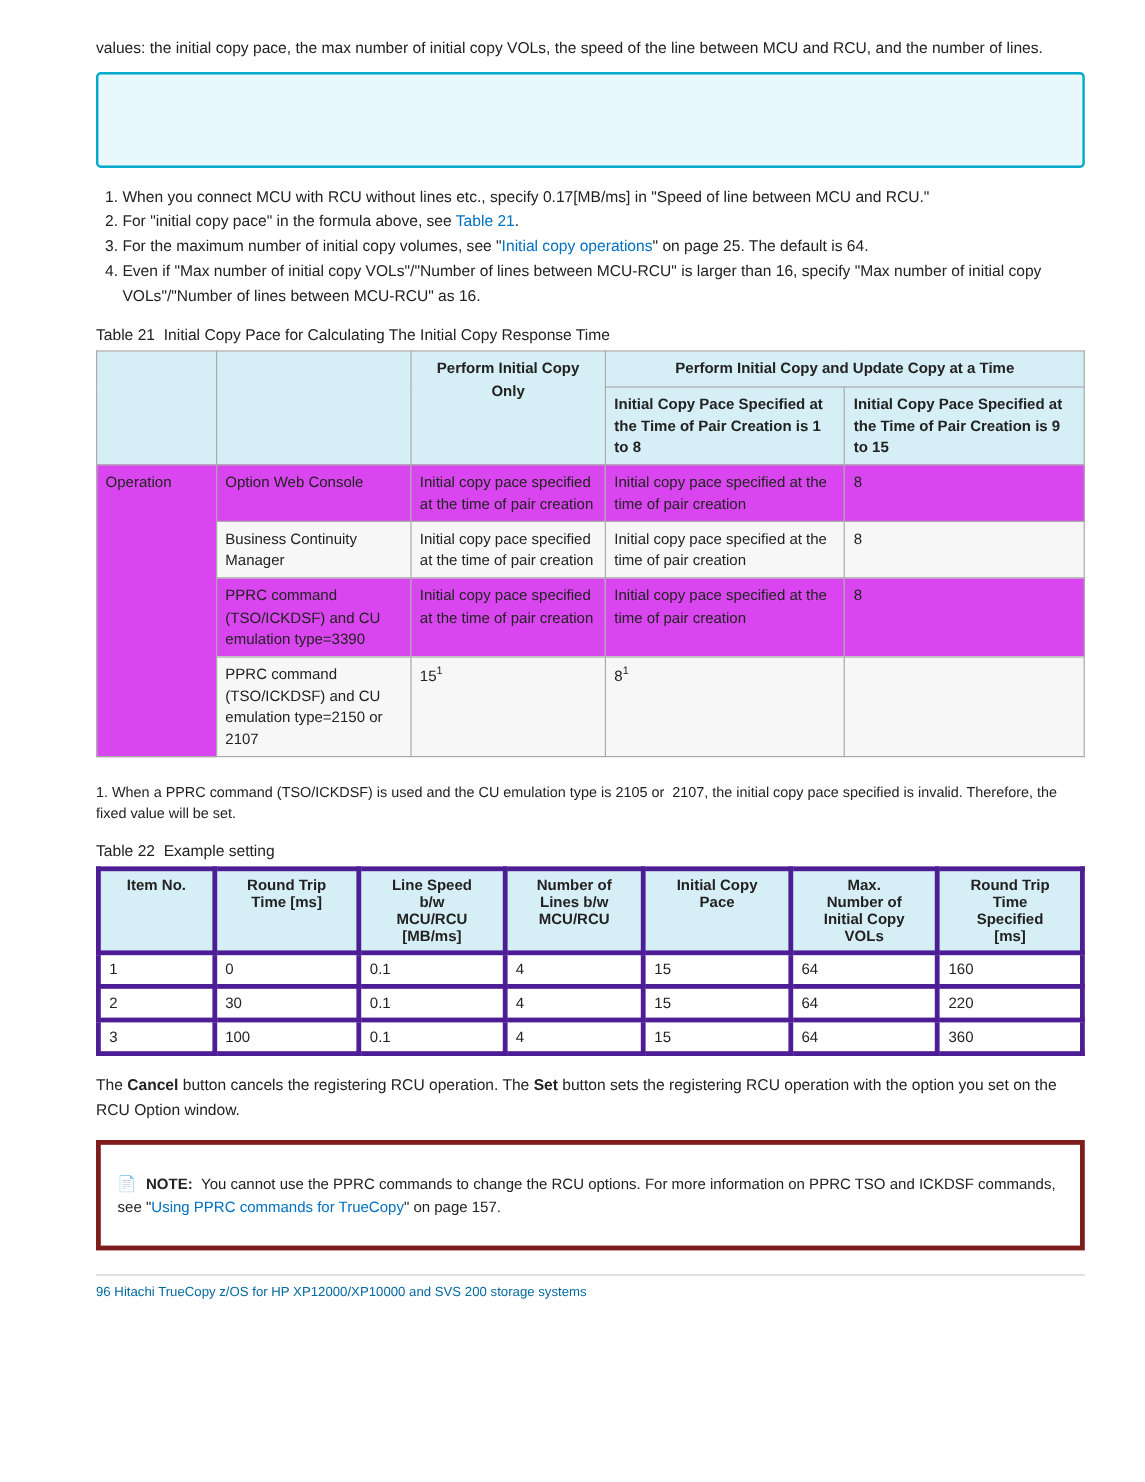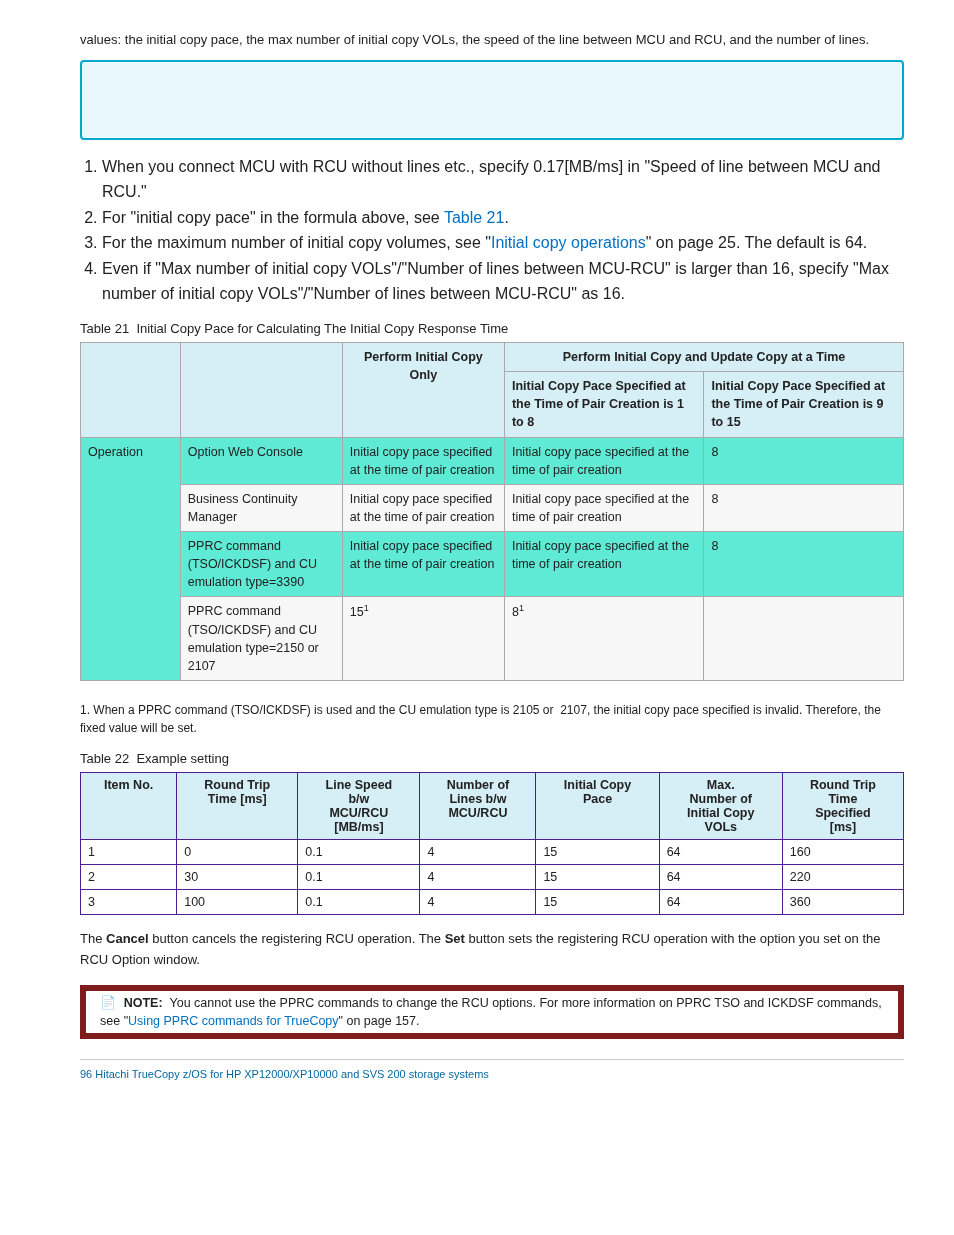--- a/index.html
+++ b/index.html
@@ -14,21 +14,21 @@
     }
     p { margin-bottom: 10px; line-height: 1.5; }
     .blue-box {
       border: 2px solid #00aacc;
       border-radius: 4px;
       height: 80px;
       margin-bottom: 14px;
       background: #e8f8fc;
     }
     ol { margin: 0 0 14px 22px; }
-    ol li { line-height: 1.6; font-size: 16px; }
+    ol li { line-height: 1.6; font-size: 13px; }
     a { color: #0070c0; text-decoration: none; }
     .table-title {
       font-size: 13px;
       font-weight: bold;
       margin-bottom: 6px;
       color: #00aacc;
     }
     .table-title span { color: #222; font-weight: normal; }
     table {
       border-collapse: collapse;
@@ -41,35 +41,35 @@
       padding: 5px 7px;
       vertical-align: top;
       line-height: 1.45;
     }
     table.main-table th {
       background: #d6eef5;
       font-weight: bold;
       text-align: left;
     }
     table.main-table td {
-      background: #5eead4;
+      background: #d946ef;
     }
     table.main-table tr:nth-child(even) td {
       background: #f7f7f7;
     }
     .footnote-block {
       font-size: 12px;
       margin-bottom: 14px;
       line-height: 1.5;
       margin-top: 20px;
     }
     .footnote-block p { margin-bottom: 3px; }
     .note-box {
-      border: 6px solid #7f1d1d;
-      padding: 2px 14px;
+      border: 4px solid #7f1d1d;
+      padding: 23px 14px;
       margin-bottom: 14px;
       font-size: 12.5px;
       line-height: 1.5;
     }
     .note-box .note-icon {
       color: #0070c0;
       font-size: 13px;
       margin-right: 4px;
     }
     .bottom-bar {
@@ -78,21 +78,21 @@
       font-size: 11px;
       color: #0369a1;
       margin-top: 20px;
     }
     .cancel-set-para {
       margin-bottom: 14px;
       line-height: 1.6;
     }
     sup { font-size: 9px; vertical-align: super; }
     .table22 th, .table22 td {
-      border: 1px solid #4c1d95;
+      border: 4px solid #4c1d95;
       padding: 5px 7px;
       vertical-align: top;
     }
     .table22 th {
       background: #d6eef5;
       font-weight: bold;
     }
   </style>
 </head>
 <body>

